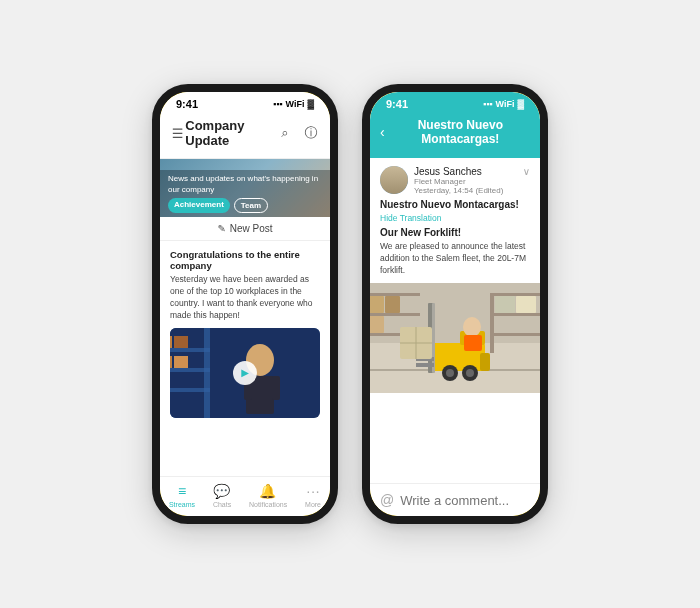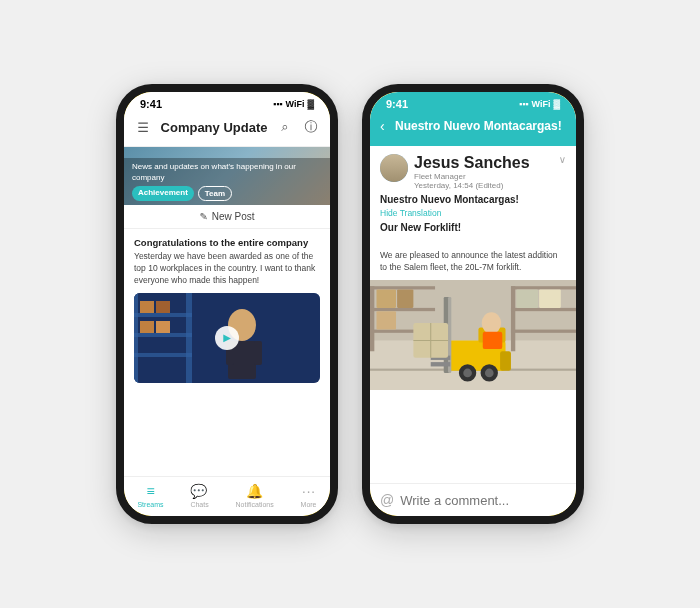--- a/index.html
+++ b/index.html
@@ -12,21 +12,21 @@
       height: 608px;
       font-family: -apple-system, BlinkMacSystemFont, 'Segoe UI', sans-serif;
     }
     .phones-container {
       display: flex;
       gap: 24px;
       align-items: center;
       padding: 20px;
     }
     .phone {
-      width: 222px;
+      width: 186px;
       height: 440px;
       background: #fde047;
       border-radius: 36px;
       box-shadow: 0 8px 32px rgba(0,0,0,0.18), 0 2px 8px rgba(0,0,0,0.10);
       overflow: hidden;
       position: relative;
       border: 8px solid #1a1a1a;
     }
     .phone-inner {
       width: 100%;
@@ -263,22 +263,22 @@
       text-align: center;
     }
     .post-detail-header {
       display: flex;
       align-items: flex-start;
       padding: 8px 10px 4px;
       gap: 6px;
     }
     .post-detail-meta { flex: 1; }
     .post-detail-name {
-      font-size: 16px;
-      font-weight: 700;
+      font-size: 10px;
+      font-weight: 400;
       color: #222;
     }
     .post-detail-role {
       font-size: 8px;
       color: #888;
     }
     .post-detail-date {
       font-size: 8px;
       color: #888;
     }
@@ -300,21 +300,21 @@
     }
     .hide-translation {
       font-size: 8.5px;
       color: #2bbfbf;
       margin-bottom: 4px;
     }
     .english-title {
       font-size: 10px;
       font-weight: 700;
       color: #222;
-      margin-bottom: 17px;
+      margin-bottom: 3px;
     }
     .english-text {
       font-size: 8.5px;
       color: #444;
       line-height: 1.4;
     }
     .forklift-image {
       width: 100%;
       height: 110px;
       background: linear-gradient(180deg, #e8e0d0 0%, #c8c0b0 100%);

